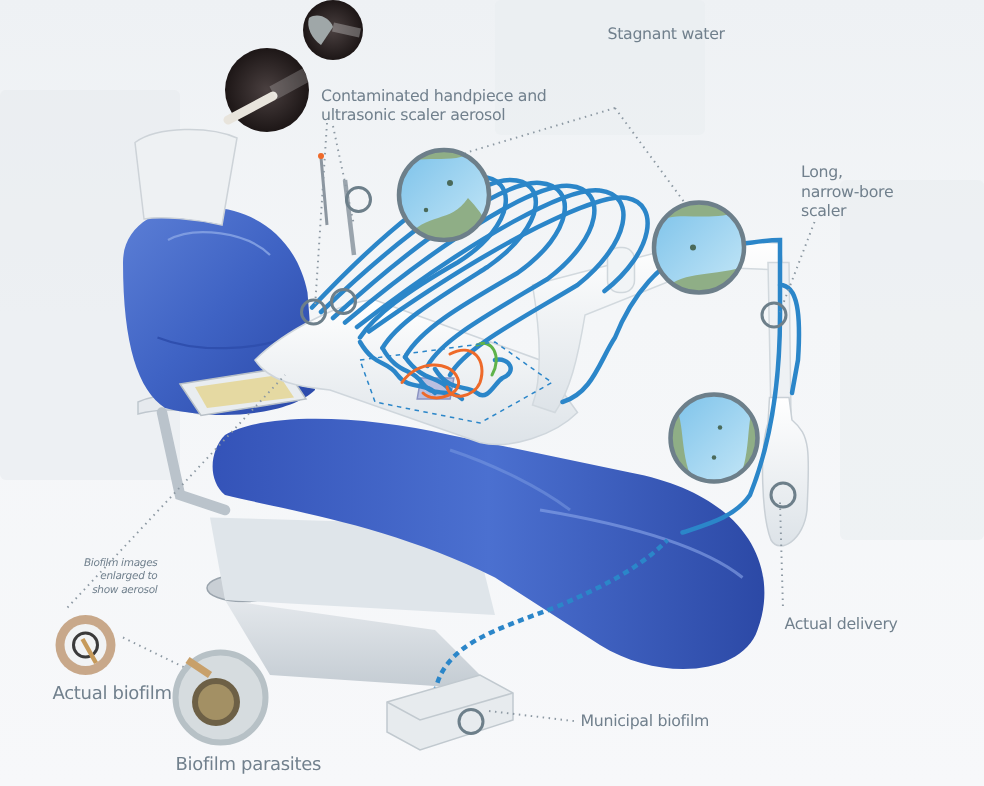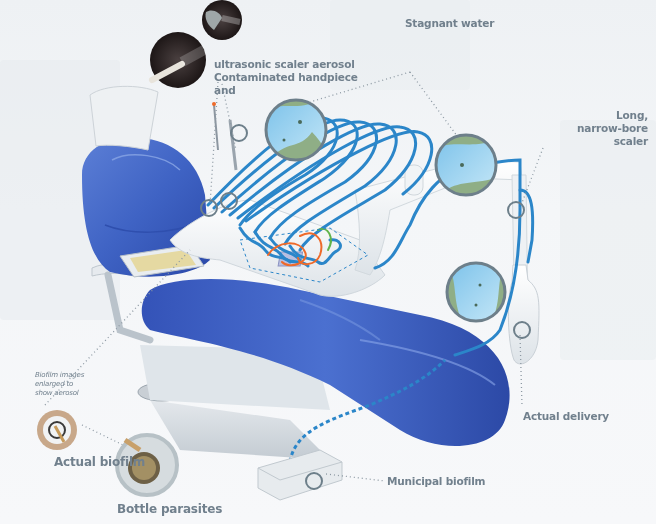--- a/index.html
+++ b/index.html
@@ -5,21 +5,21 @@
   html, body { margin:0; padding:0; }
   body {
     width:656px; height:524px; overflow:hidden; position:relative;
     background: linear-gradient(180deg,#eef1f4 0%,#f4f6f8 40%,#f7f8fa 100%);
     font-family: "DejaVu Sans", "Liberation Sans", sans-serif;
   }
   .stage { position:absolute; left:0; top:0; width:656px; height:524px; }
   .bg-blur { position:absolute; border-radius:4px; background:#e6eaee; opacity:.7; }
   svg.art { position:absolute; left:0; top:0; }
   .label {
-    position:absolute; color:#71808d; font-weight:bold; font-size:10.5px;
+    position:absolute; color:#71808d; font-weight:normal; font-size:10.5px;
     line-height:13px; letter-spacing:-0.2px;
   }
   .label.small { font-size:7px; line-height:9px; font-style:italic; font-weight:normal; color:#6f7f8c; }
   .label.big { font-size:12px; line-height:14px; }
 </style>
 </head>
 <body>
 
 <div class="stage">
 
@@ -200,41 +200,41 @@
     <g>
       <circle cx="147" cy="465" r="30" fill="#d6dcdf"></circle>
       <circle cx="147" cy="465" r="30" fill="none" stroke="#b7c1c6" stroke-width="4"></circle>
       <circle cx="144" cy="468" r="16" fill="#6d6046"></circle>
       <circle cx="144" cy="468" r="12" fill="#a39064"></circle>
       <path d="M125 440 L140 450" stroke="#c8a06a" stroke-width="5"></path>
     </g>
   </svg>
 
   <div class="label" style="left:214px;top:58px;width:160px;">
+    <div>Contaminated handpiece and</div>
     <div>ultrasonic scaler aerosol</div>
-    <div>Contaminated handpiece and</div>
   </div>
 
   <div class="label" style="left:405px;top:17px;width:110px;">
     <div>Stagnant water</div>
   </div>
 
-  <div class="label" style="left:548px;top:109px;width:100px;text-align:right;">
+  <div class="label" style="left:534px;top:109px;width:100px;">
     <div>Long,</div>
     <div>narrow-bore</div>
     <div>scaler</div>
   </div>
 
   <div class="label" style="left:523px;top:410px;">Actual delivery</div>
 
   <div class="label" style="left:387px;top:475px;">Municipal biofilm</div>
 
-  <div class="label small" style="left:35px;top:371px;width:70px;">
+  <div class="label small" style="left:35px;top:371px;width:70px;text-align:right;">
     <div>Biofilm images</div>
     <div>enlarged to</div>
     <div>show aerosol</div>
   </div>
 
-  <div class="label big" style="left:35px;top:455px;margin-left:19px;">Actual biofilm</div>
-
-  <div class="label big" style="left:117px;top:502px;">Bottle parasites</div>
+  <div class="label big" style="left:35px;top:455px;">Actual biofilm</div>
+
+  <div class="label big" style="left:117px;top:502px;">Biofilm parasites</div>
 
 </div>
 
 </body></html>

